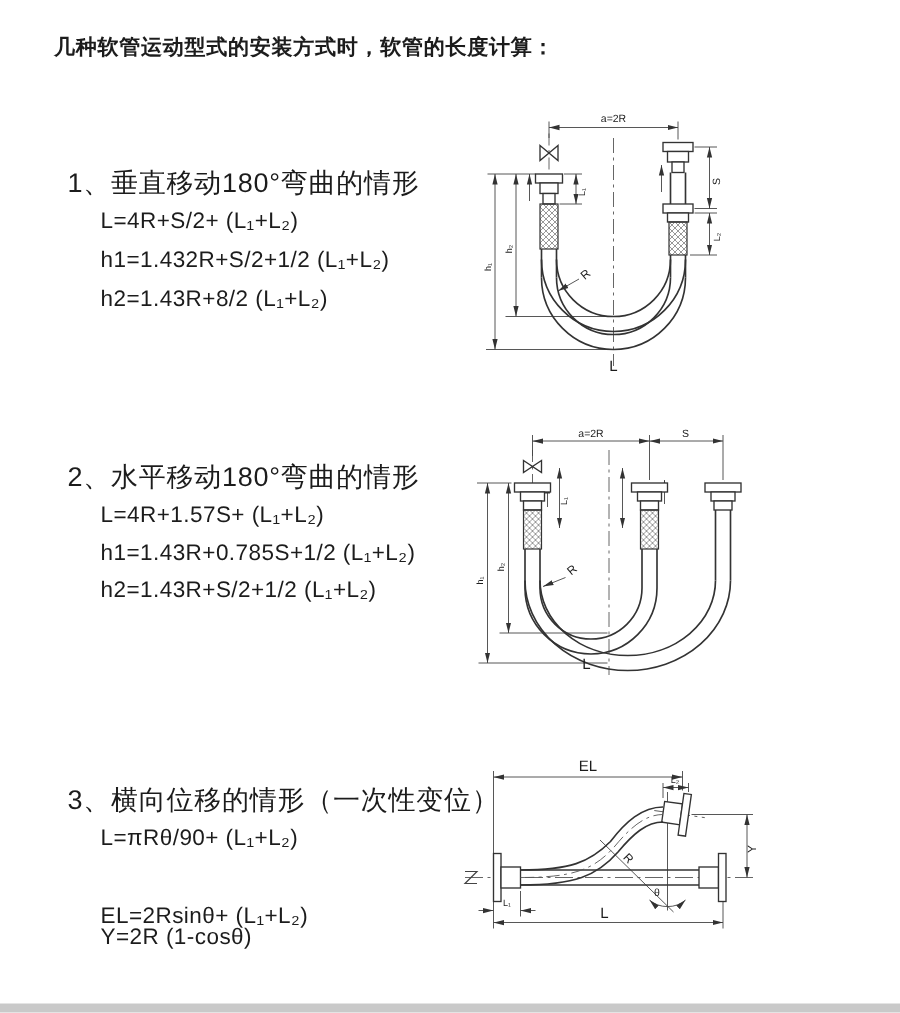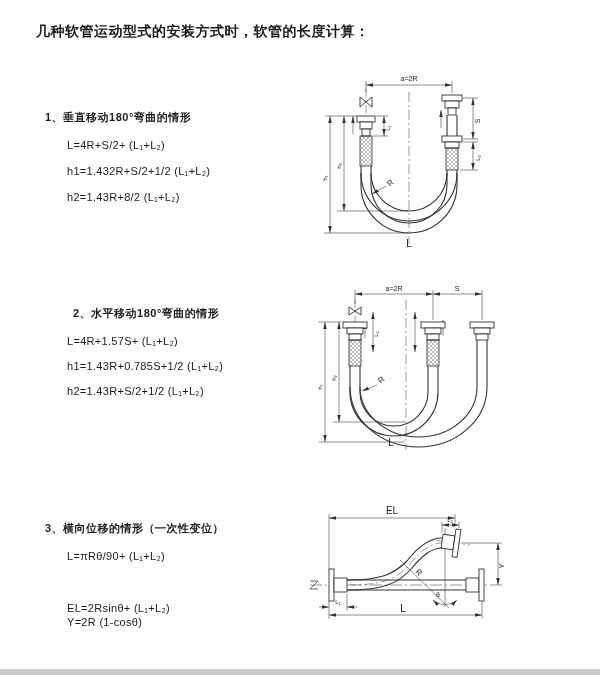--- a/index.html
+++ b/index.html
@@ -5,37 +5,37 @@
   * { margin:0; padding:0; box-sizing:border-box; }
   html,body { width:600px; height:675px; }
   body {
     position:relative;
     background:#ffffff;
     font-family:"Liberation Sans","DejaVu Sans",sans-serif;
     color:#1c1c1c;
     overflow:hidden;
   }
   .title { position:absolute; left:36px; top:23px; font-size:14px; font-weight:bold; letter-spacing:.5px; }
-  .sec-heading { position:absolute; font-size:11px; font-weight:bold; letter-spacing:.5px; }
-  .formula { position:absolute; font-size:11px; letter-spacing:.3px; }
+  .sec-heading { position:absolute; font-size:18px; font-weight:normal; letter-spacing:.5px; }
+  .formula { position:absolute; font-size:15px; letter-spacing:.3px; }
   svg { position:absolute; overflow:visible; }
   .scan-edge { position:absolute; left:0; bottom:0; width:600px; height:6px; background:#c9c9c9; }
   .lbl { fill:#1c1c1c; }
 </style>
 </head>
 <body>
 
 <div class="title">几种软管运动型式的安装方式时，软管的长度计算：</div>
 
 <div class="sec-heading" style="left:45px; top:110px;">1、垂直移动180°弯曲的情形</div>
 <div class="formula" style="left:67px; top:139px;">L=4R+S/2+ (L₁+L₂)</div>
 <div class="formula" style="left:67px; top:165px;">h1=1.432R+S/2+1/2 (L₁+L₂)</div>
 <div class="formula" style="left:67px; top:191px;">h2=1.43R+8/2 (L₁+L₂)</div>
 
-<div class="sec-heading" style="left:45px; top:306px;margin-left:28px;">2、水平移动180°弯曲的情形</div>
+<div class="sec-heading" style="left:45px; top:306px;">2、水平移动180°弯曲的情形</div>
 <div class="formula" style="left:67px; top:335px;text-align:center;">L=4R+1.57S+ (L₁+L₂)</div>
 <div class="formula" style="left:67px; top:360px;text-align:center;">h1=1.43R+0.785S+1/2 (L₁+L₂)</div>
 <div class="formula" style="left:67px; top:385px;">h2=1.43R+S/2+1/2 (L₁+L₂)</div>
 
 <div class="sec-heading" style="left:45px; top:521px;">3、横向位移的情形（一次性变位）</div>
 <div class="formula" style="left:67px; top:550px;">L=πRθ/90+ (L₁+L₂)</div>
 <div class="formula" style="left:67px; top:576px;margin-top:40px;">Y=2R (1-cosθ)</div>
 <div class="formula" style="left:67px; top:602px;">EL=2Rsinθ+ (L₁+L₂)</div>
 
 <svg style="left:300px; top:66px;" width="290" height="194" viewBox="0 0 290 194">

